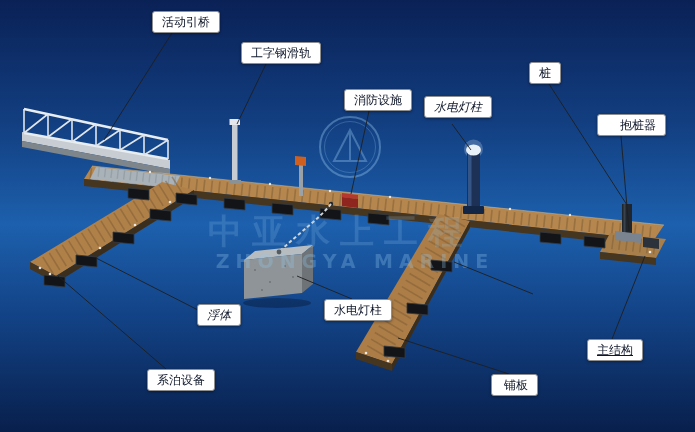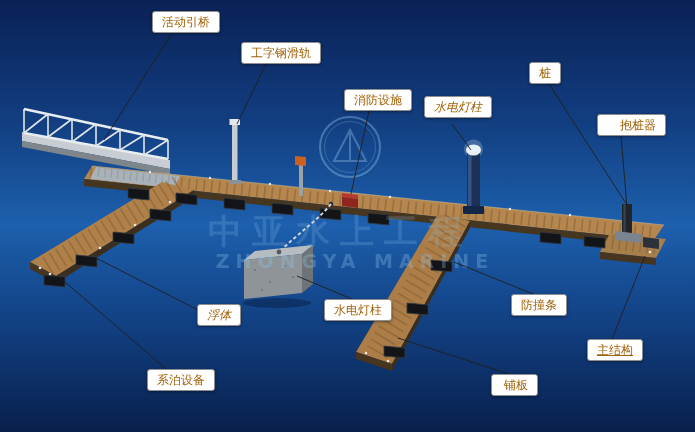--- a/index.html
+++ b/index.html
@@ -4,21 +4,21 @@
 <style>
   html,body{margin:0;padding:0;background:#06183c;}
   .stage{
     position:relative;width:695px;height:432px;overflow:hidden;
     background:linear-gradient(180deg,#0a2156 0%, #123e80 28%, #1d60ad 52%, #134488 72%, #081f4c 100%);
     font-family:"DejaVu Sans",sans-serif;
   }
   .stage svg{position:absolute;left:0;top:0;}
   .lbl{
     position:absolute;background:#ffffff;border:1px solid #8f8f8f;border-radius:3px;
-    padding:3px 9px;font-size:12px;line-height:14px;color:#a16207;white-space:nowrap;
+    padding:3px 9px;font-size:12px;line-height:14px;color:#0f172a;white-space:nowrap;
     box-shadow:0 1px 3px rgba(0,0,0,.4);
   }
   .wm-cn{font-size:34px;letter-spacing:10px;fill:rgba(150,200,240,.20);font-weight:bold;}
   .wm-en{font-size:19px;letter-spacing:6px;fill:rgba(150,200,240,.30);font-weight:bold;}
 </style>
 </head>
 <body>
 
 <div class="stage">
 
@@ -167,18 +167,17 @@
   </svg>
 
   <div class="lbl" style="left:152px;top:11px;">活动引桥</div>
   <div class="lbl" style="left:241px;top:42px;">工字钢滑轨</div>
   <div class="lbl" style="left:344px;top:89px;">消防设施</div>
   <div class="lbl" style="left:424px;top:96px;font-style:italic;">水电灯柱</div>
   <div class="lbl" style="left:529px;top:62px;">桩</div>
   <div class="lbl" style="left:597px;top:114px;padding-left:22px;">抱桩器</div>
   <div class="lbl" style="left:197px;top:304px;font-style:italic;">浮体</div>
   <div class="lbl" style="left:324px;top:299px;">水电灯柱</div>
-  <div class="lbl" style="left:511px;top:294px;">防撞条</div>
   <div class="lbl" style="left:587px;top:339px;text-decoration:underline;">主结构</div>
   <div class="lbl" style="left:147px;top:369px;">系泊设备</div>
   <div class="lbl" style="left:491px;top:374px;padding-left:12px;">铺板</div>
 
 </div>
 
 </body></html>

